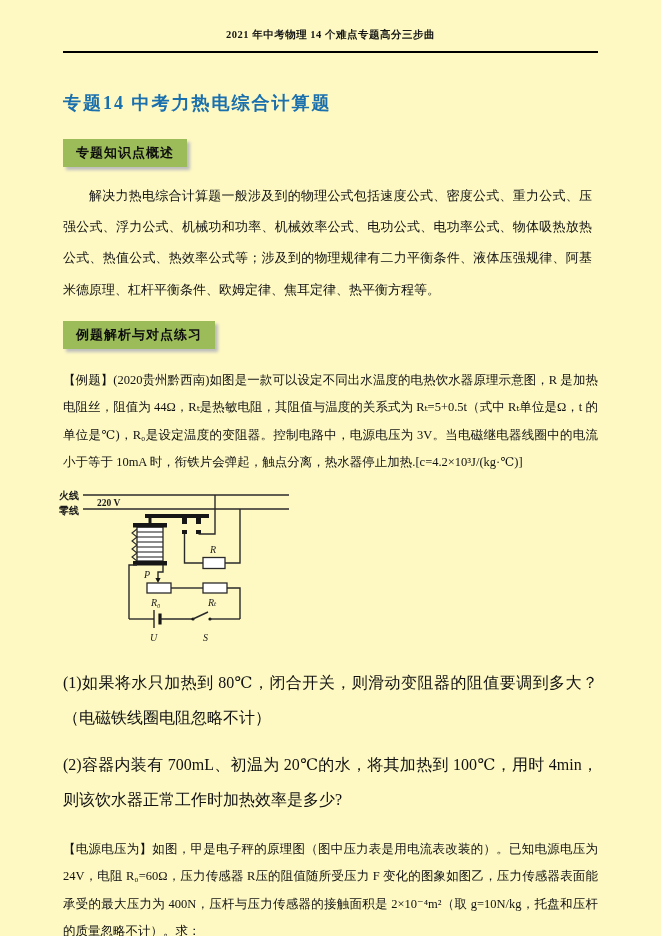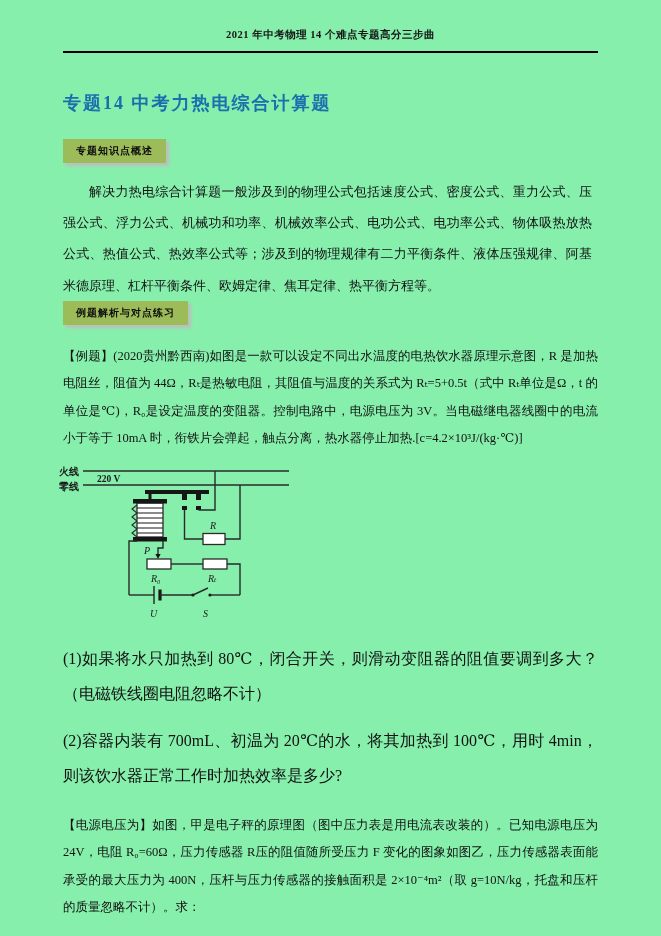--- a/index.html
+++ b/index.html
@@ -1,20 +1,20 @@
 <!DOCTYPE html>
 <html><head>
 <meta charset="utf-8">
 <style>
   html,body{margin:0;padding:0;background:#e9e9e9;}
   .page{
     position:relative;
     width:661px;height:936px;
     margin:0 auto;
-    background:#86efac;
+    background:#fef9c3;
     box-sizing:border-box;
     padding:28px 63px 0 63px;
     font-family:"Liberation Serif","DejaVu Serif",serif;
     color:#111;
     overflow:hidden;
   }
   .doc-header{
     text-align:center;
     font-size:10.5px;
     font-weight:bold;
@@ -29,27 +29,27 @@
     font-size:18px;
     font-weight:bold;
     letter-spacing:2px;
     color:#1a6fad;
   }
   .badge{
     display:inline-block;
     margin-top:24px;
     background:#9cbc59;
     color:#0d0d0d;
-    font-size:10px;
+    font-size:13px;
     font-weight:bold;
     letter-spacing:1px;
     padding:5px 13px 5px 13px;
     box-shadow:3px 3px 3px #bdbdbd;
   }
-  .badge.second{margin-top:0;}
+  .badge.second{margin-top:16px;}
   .para{
     margin:13px 6px 0 0;
     font-size:13px;
     line-height:2.4;
     text-align:justify;
     text-indent:2em;
   }
   .problem{
     margin:18px 0 0 0;
     font-size:12.5px;

